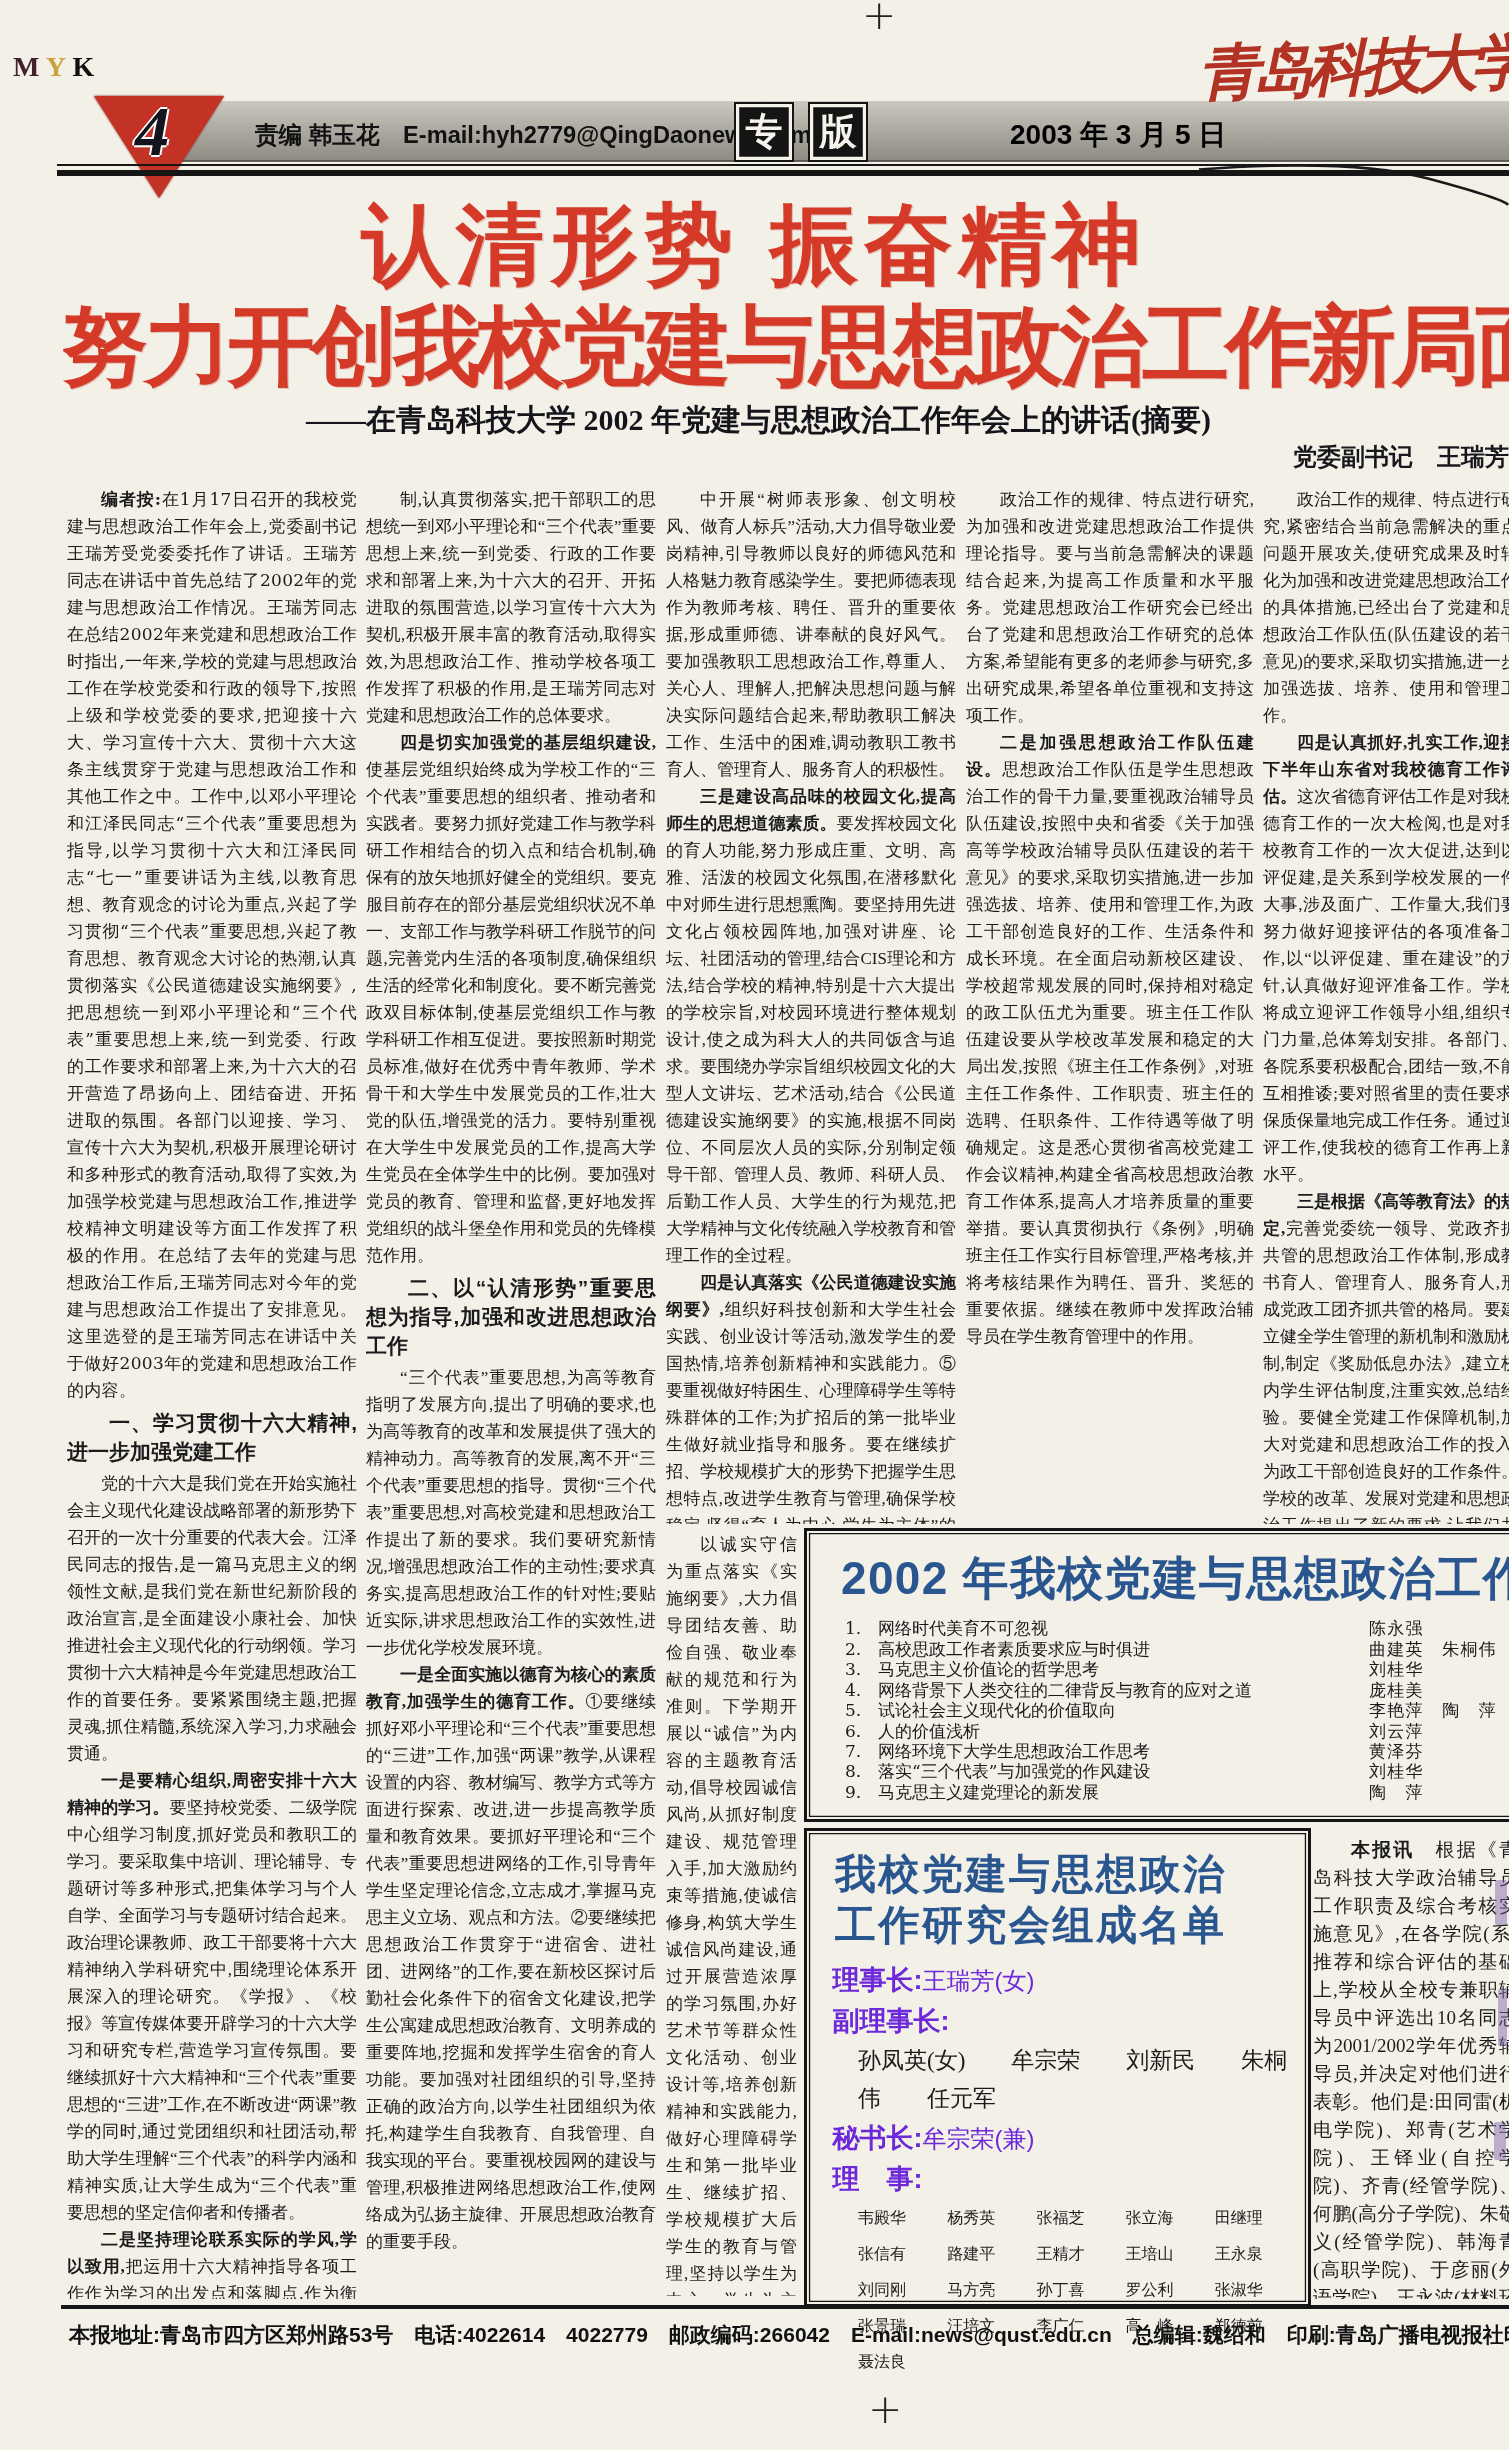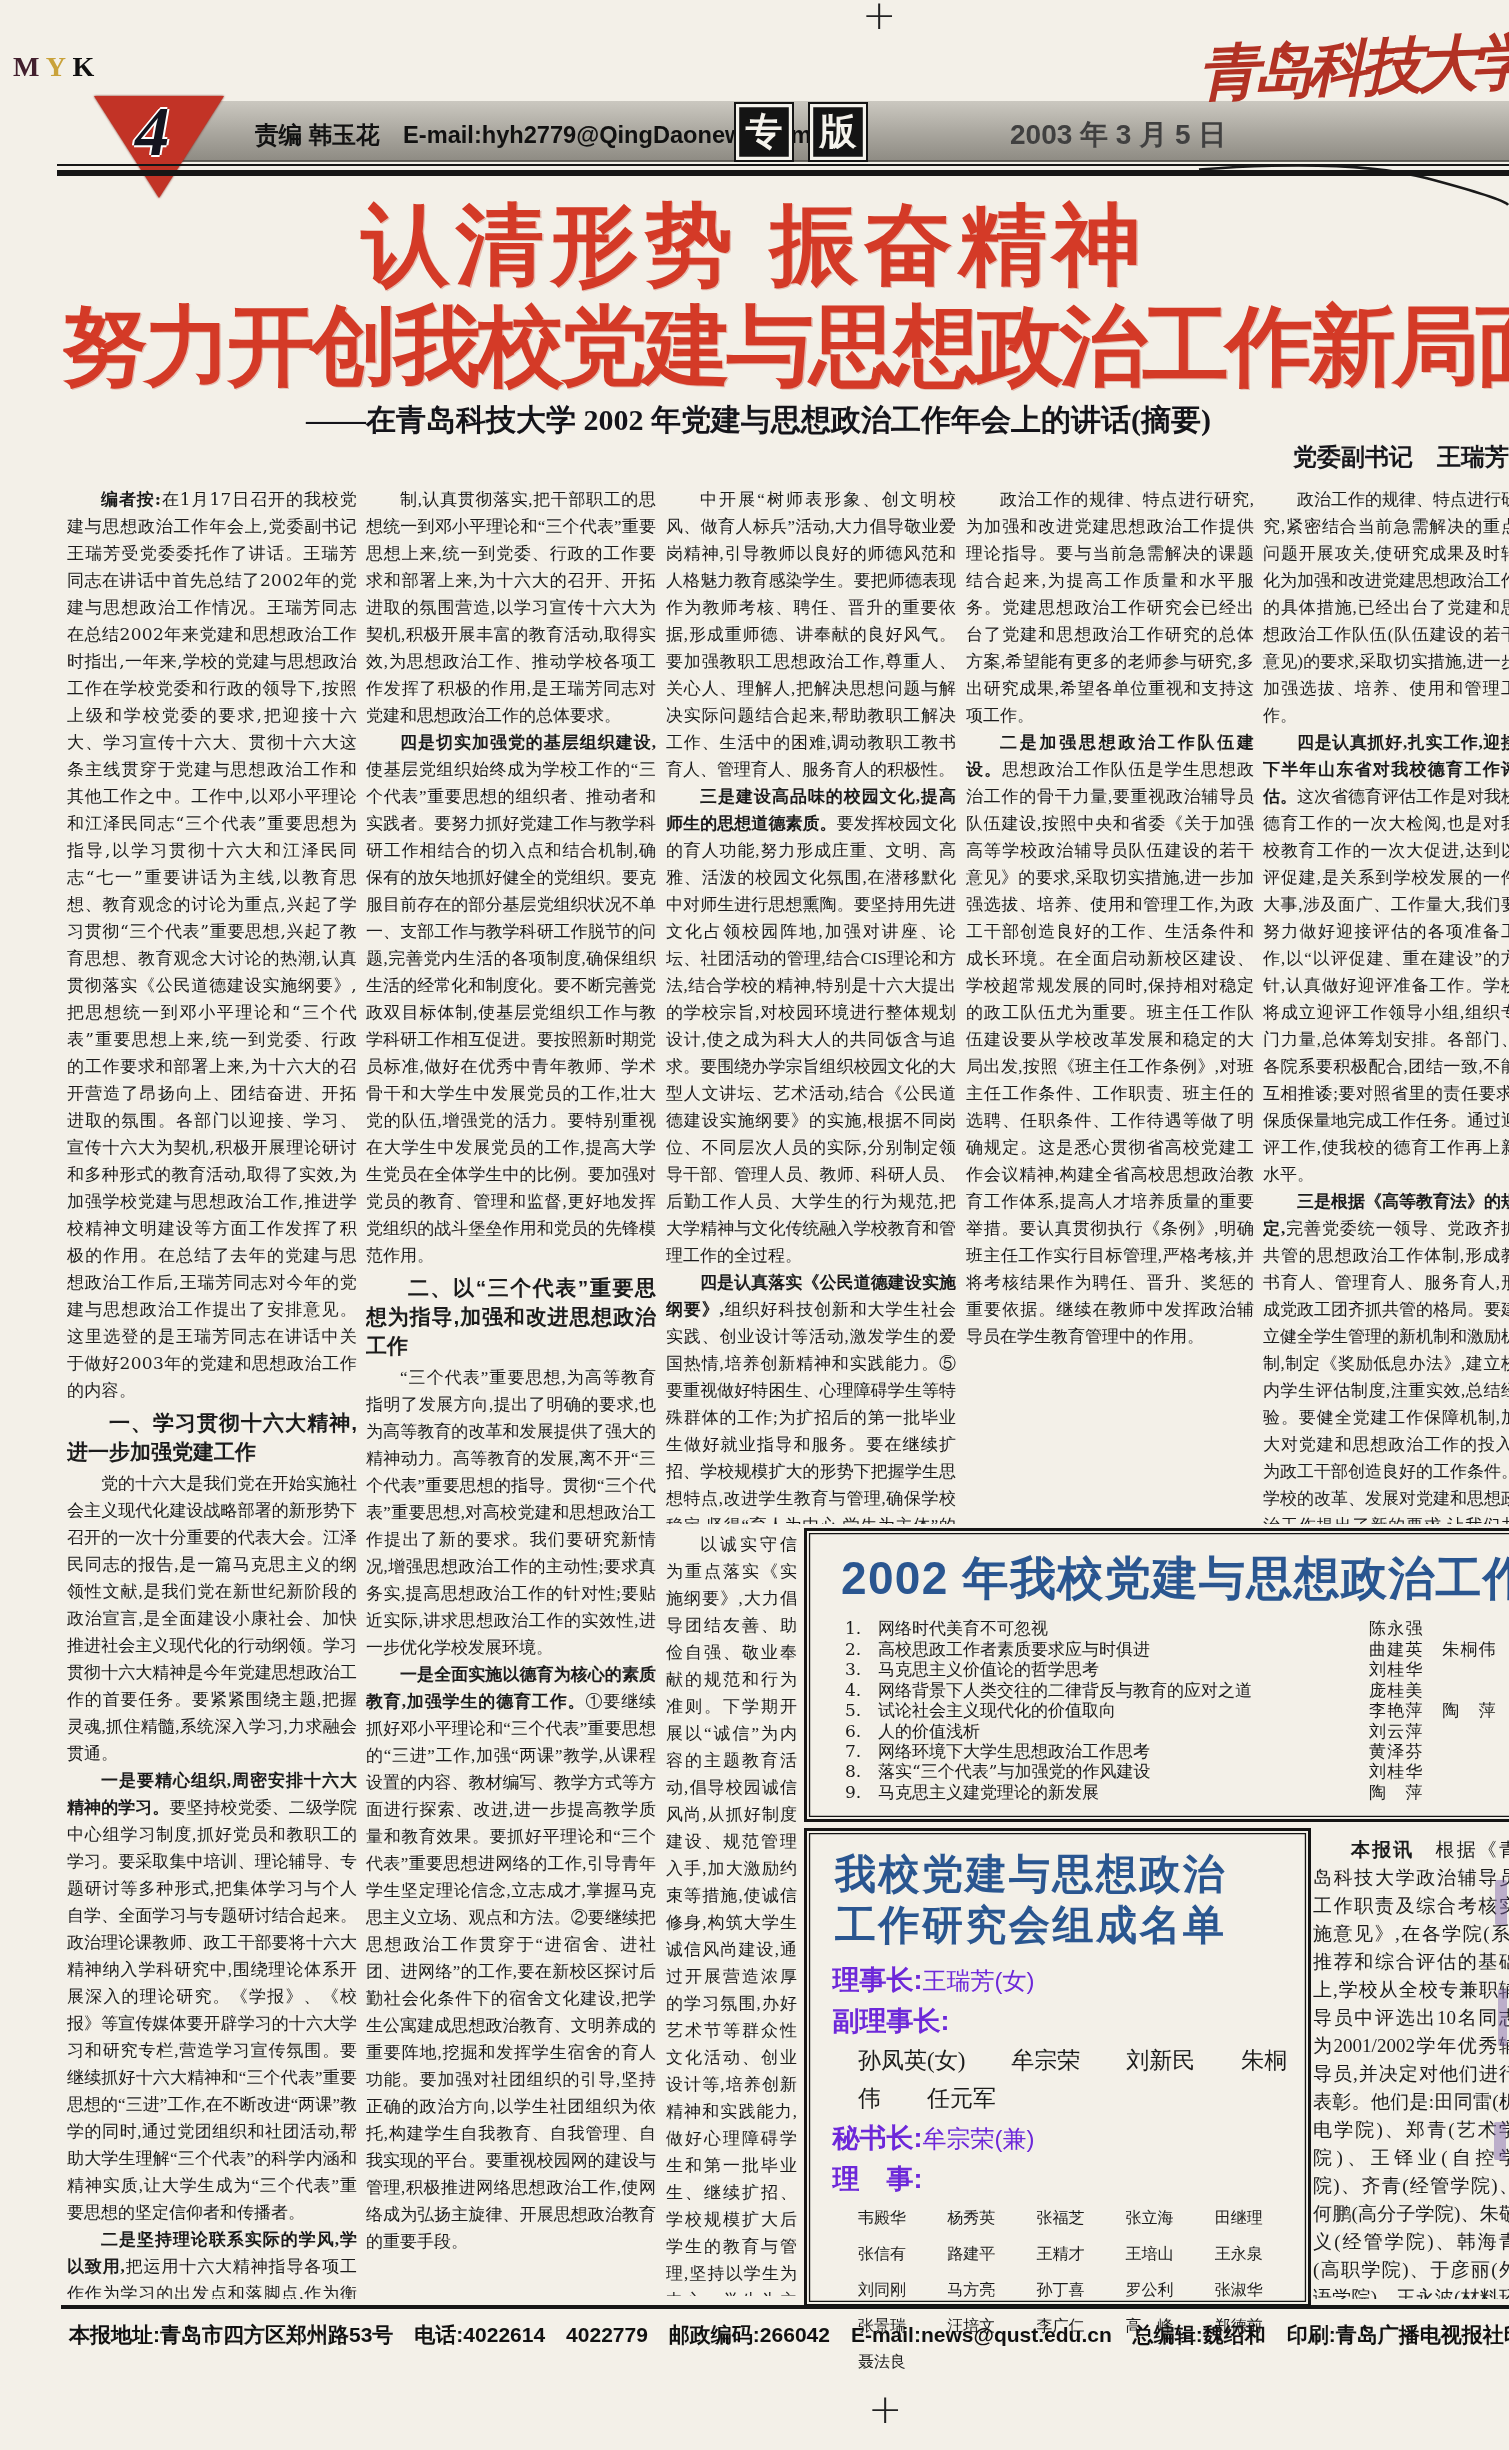--- a/index.html
+++ b/index.html
@@ -13,21 +13,21 @@
   
   .graybar{background:linear-gradient(#cbc8c0,#a9a69e 55%,#8f8c84);box-shadow:0 1.9px 0 #5a5852;}
   .pageno-tri{width:0;height:0;border-left:65px solid transparent;border-right:65px solid transparent;
               border-top:102px solid #c23326;filter:drop-shadow(0 0 1.3px #7c1d14);}
   .pageno{font-family:"Liberation Serif",serif;font-style:italic;font-weight:bold;font-size:69px;color:#14141f;
           text-shadow:-1.9px 0 #fff,1.9px 0 #fff,0 -1.9px #fff,0 1.9px #fff;}
   .edmail{font-family:"Liberation Sans","DejaVu Sans",sans-serif;font-weight:bold;font-size:23.6px;color:#111;}
   .badge{width:56px;height:56px;background:#141414;color:#f5f3ec;border:2.5px solid #141414;
          box-shadow:inset 0 0 0 3.2px #f5f3ec;display:flex;align-items:center;justify-content:center;
          font-family:"Liberation Sans",sans-serif;font-weight:bold;font-size:37px;}
-  .dateline{font-family:"Liberation Sans",sans-serif;font-weight:bold;font-size:28px;color:#404040;}
+  .dateline{font-family:"Liberation Sans",sans-serif;font-weight:bold;font-size:28px;color:#000000;}
   .masthead{font-family:"DejaVu Serif",serif;font-style:italic;font-weight:bold;font-size:61px;color:#b23224;
             white-space:nowrap;letter-spacing:-6.4px;transform:rotate(-2.2deg);}
   .rule2a{height:1.9px;background:#161616;} .rule2b{height:5.7px;background:#161616;}
   
   .hl{font-family:"Liberation Sans","DejaVu Sans",sans-serif;font-weight:bold;color:#d43a27;white-space:nowrap;
       text-shadow:1.3px 1.3px 0 rgba(180,40,20,.25);}
   .hl1{font-size:88px;letter-spacing:6.4px;width:100%;text-align:center;}
   .hl2{font-size:87px;letter-spacing:-3.8px;}
   .subhead{font-family:"Liberation Serif",serif;font-weight:bold;font-size:30px;width:100%;text-align:center;color:#14141a;}
   .byline{font-family:"Liberation Sans",sans-serif;font-weight:bold;font-size:24px;width:100%;text-align:right;color:#17171c;}
@@ -95,21 +95,21 @@
   <div class="abs col" style="left:67px;top:486px;width:290px;height:1813px;">
       <p class="para kai"><b>编者按:</b>在1月17日召开的我校党建与思想政治工作年会上,党委副书记王瑞芳受党委委托作了讲话。王瑞芳同志在讲话中首先总结了2002年的党建与思想政治工作情况。王瑞芳同志在总结2002年来党建和思想政治工作时指出,一年来,学校的党建与思想政治工作在学校党委和行政的领导下,按照上级和学校党委的要求,把迎接十六大、学习宣传十六大、贯彻十六大这条主线贯穿于党建与思想政治工作和其他工作之中。工作中,以邓小平理论和江泽民同志“三个代表”重要思想为指导,以学习贯彻十六大和江泽民同志“七一”重要讲话为主线,以教育思想、教育观念的讨论为重点,兴起了学习贯彻“三个代表”重要思想,兴起了教育思想、教育观念大讨论的热潮,认真贯彻落实《公民道德建设实施纲要》,把思想统一到邓小平理论和“三个代表”重要思想上来,统一到党委、行政的工作要求和部署上来,为十六大的召开营造了昂扬向上、团结奋进、开拓进取的氛围。各部门以迎接、学习、宣传十六大为契机,积极开展理论研讨和多种形式的教育活动,取得了实效,为加强学校党建与思想政治工作,推进学校精神文明建设等方面工作发挥了积极的作用。在总结了去年的党建与思想政治工作后,王瑞芳同志对今年的党建与思想政治工作提出了安排意见。这里选登的是王瑞芳同志在讲话中关于做好2003年的党建和思想政治工作的内容。</p>
       <p class="para h">一、学习贯彻十六大精神,进一步加强党建工作</p>
       <p class="para p">党的十六大是我们党在开始实施社会主义现代化建设战略部署的新形势下召开的一次十分重要的代表大会。江泽民同志的报告,是一篇马克思主义的纲领性文献,是我们党在新世纪新阶段的政治宣言,是全面建设小康社会、加快推进社会主义现代化的行动纲领。学习贯彻十六大精神是今年党建思想政治工作的首要任务。要紧紧围绕主题,把握灵魂,抓住精髓,系统深入学习,力求融会贯通。</p>
       <p class="para lead"><b>一是要精心组织,周密安排十六大精神的学习。</b>要坚持校党委、二级学院中心组学习制度,抓好党员和教职工的学习。要采取集中培训、理论辅导、专题研讨等多种形式,把集体学习与个人自学、全面学习与专题研讨结合起来。政治理论课教师、政工干部要将十六大精神纳入学科研究中,围绕理论体系开展深入的理论研究。《学报》、《校报》等宣传媒体要开辟学习的十六大学习和研究专栏,营造学习宣传氛围。要继续抓好十六大精神和“三个代表”重要思想的“三进”工作,在不断改进“两课”教学的同时,通过党团组织和社团活动,帮助大学生理解“三个代表”的科学内涵和精神实质,让大学生成为“三个代表”重要思想的坚定信仰者和传播者。</p>
       <p class="para lead"><b>二是坚持理论联系实际的学风,学以致用,</b>把运用十六大精神指导各项工作作为学习的出发点和落脚点,作为衡量学习成效的重要标准。要以十六大精神为指导,认真研究学校发展中的新情况、新问题,不断解放思想,更新观念,理清思路,处理好改革、发展、稳定的关系,认真落实校党委扩大会议提出的工作目标和任务,以加快学校发展的实际行动实践“三个代表”重要思想。</p>
     </div>
   <div class="abs col" style="left:366px;top:486px;width:290px;height:1813px;">
       <p class="para p">制,认真贯彻落实,把干部职工的思想统一到邓小平理论和“三个代表”重要思想上来,统一到党委、行政的工作要求和部署上来,为十六大的召开、开拓进取的氛围营造,以学习宣传十六大为契机,积极开展丰富的教育活动,取得实效,为思想政治工作、推动学校各项工作发挥了积极的作用,是王瑞芳同志对党建和思想政治工作的总体要求。</p>
       <p class="para lead"><b>四是切实加强党的基层组织建设,</b>使基层党组织始终成为学校工作的“三个代表”重要思想的组织者、推动者和实践者。要努力抓好党建工作与教学科研工作相结合的切入点和结合机制,确保有的放矢地抓好健全的党组织。要克服目前存在的部分基层党组织状况不单一、支部工作与教学科研工作脱节的问题,完善党内生活的各项制度,确保组织生活的经常化和制度化。要不断完善党政双目标体制,使基层党组织工作与教学科研工作相互促进。要按照新时期党员标准,做好在优秀中青年教师、学术骨干和大学生中发展党员的工作,壮大党的队伍,增强党的活力。要特别重视在大学生中发展党员的工作,提高大学生党员在全体学生中的比例。要加强对党员的教育、管理和监督,更好地发挥党组织的战斗堡垒作用和党员的先锋模范作用。</p>
-      <p class="para h">二、以“三个代表”重要思想为指导,加强和改进思想政治工作</p>
+      <p class="para h">二、以“认清形势”重要思想为指导,加强和改进思想政治工作</p>
       <p class="para p">“三个代表”重要思想,为高等教育指明了发展方向,提出了明确的要求,也为高等教育的改革和发展提供了强大的精神动力。高等教育的发展,离不开“三个代表”重要思想的指导。贯彻“三个代表”重要思想,对高校党建和思想政治工作提出了新的要求。我们要研究新情况,增强思想政治工作的主动性;要求真务实,提高思想政治工作的针对性;要贴近实际,讲求思想政治工作的实效性,进一步优化学校发展环境。</p>
       <p class="para lead"><b>一是全面实施以德育为核心的素质教育,加强学生的德育工作。</b>①要继续抓好邓小平理论和“三个代表”重要思想的“三进”工作,加强“两课”教学,从课程设置的内容、教材编写、教学方式等方面进行探索、改进,进一步提高教学质量和教育效果。要抓好平理论和“三个代表”重要思想进网络的工作,引导青年学生坚定理论信念,立志成才,掌握马克思主义立场、观点和方法。②要继续把思想政治工作贯穿于“进宿舍、进社团、进网络”的工作,要在新校区探讨后勤社会化条件下的宿舍文化建设,把学生公寓建成思想政治教育、文明养成的重要阵地,挖掘和发挥学生宿舍的育人功能。要加强对社团组织的引导,坚持正确的政治方向,以学生社团组织为依托,构建学生自我教育、自我管理、自我实现的平台。要重视校园网的建设与管理,积极推进网络思想政治工作,使网络成为弘扬主旋律、开展思想政治教育的重要手段。</p>
     </div>
   <div class="abs col" style="left:666px;top:486px;width:290px;height:1038px;">
       <p class="para p">中开展“树师表形象、创文明校风、做育人标兵”活动,大力倡导敬业爱岗精神,引导教师以良好的师德风范和人格魅力教育感染学生。要把师德表现作为教师考核、聘任、晋升的重要依据,形成重师德、讲奉献的良好风气。要加强教职工思想政治工作,尊重人、关心人、理解人,把解决思想问题与解决实际问题结合起来,帮助教职工解决工作、生活中的困难,调动教职工教书育人、管理育人、服务育人的积极性。</p>
       <p class="para lead"><b>三是建设高品味的校园文化,提高师生的思想道德素质。</b>要发挥校园文化的育人功能,努力形成庄重、文明、高雅、活泼的校园文化氛围,在潜移默化中对师生进行思想熏陶。要坚持用先进文化占领校园阵地,加强对讲座、论坛、社团活动的管理,结合CIS理论和方法,结合学校的精神,特别是十六大提出的学校宗旨,对校园环境进行整体规划设计,使之成为科大人的共同饭含与追求。要围绕办学宗旨组织校园文化的大型人文讲坛、艺术活动,结合《公民道德建设实施纲要》的实施,根据不同岗位、不同层次人员的实际,分别制定领导干部、管理人员、教师、科研人员、后勤工作人员、大学生的行为规范,把大学精神与文化传统融入学校教育和管理工作的全过程。</p>
       <p class="para lead"><b>四是认真落实《公民道德建设实施纲要》,</b>组织好科技创新和大学生社会实践、创业设计等活动,激发学生的爱国热情,培养创新精神和实践能力。⑤要重视做好特困生、心理障碍学生等特殊群体的工作;为扩招后的第一批毕业生做好就业指导和服务。要在继续扩招、学校规模扩大的形势下把握学生思想特点,改进学生教育与管理,确保学校稳定,坚得“育人为中心,学生为主体”的德育工作理念,不断提高思想政治工作的说服力、感召力、凝聚力。</p>
     </div>
   <div class="abs col" style="left:666px;top:1531px;width:131px;height:765px;">
       <p class="para p">以诚实守信为重点落实《实施纲要》,大力倡导团结友善、助俭自强、敬业奉献的规范和行为准则。下学期开展以“诚信”为内容的主题教育活动,倡导校园诚信风尚,从抓好制度建设、规范管理入手,加大激励约束等措施,使诚信修身,构筑大学生诚信风尚建设,通过开展营造浓厚的学习氛围,办好艺术节等群众性文化活动、创业设计等,培养创新精神和实践能力,做好心理障碍学生和第一批毕业生、继续扩招、学校规模扩大后学生的教育与管理,坚持以学生为中心、学生为主体,增强思想政治工作的实效。要弘扬“为人师表”精神,把业务增长和思想进步、全面推进素质教育与以人为本的师德建设、教师自身发展结合起来,做到志存高远、严谨笃学、与时俱进,履行规定的义务和职责,树立正确的教育观念和责任感。要把教师职业道德作为师德建设的核心,并把考核结果作为聘任、晋升、奖惩的重要依据。继续在教师</p>

